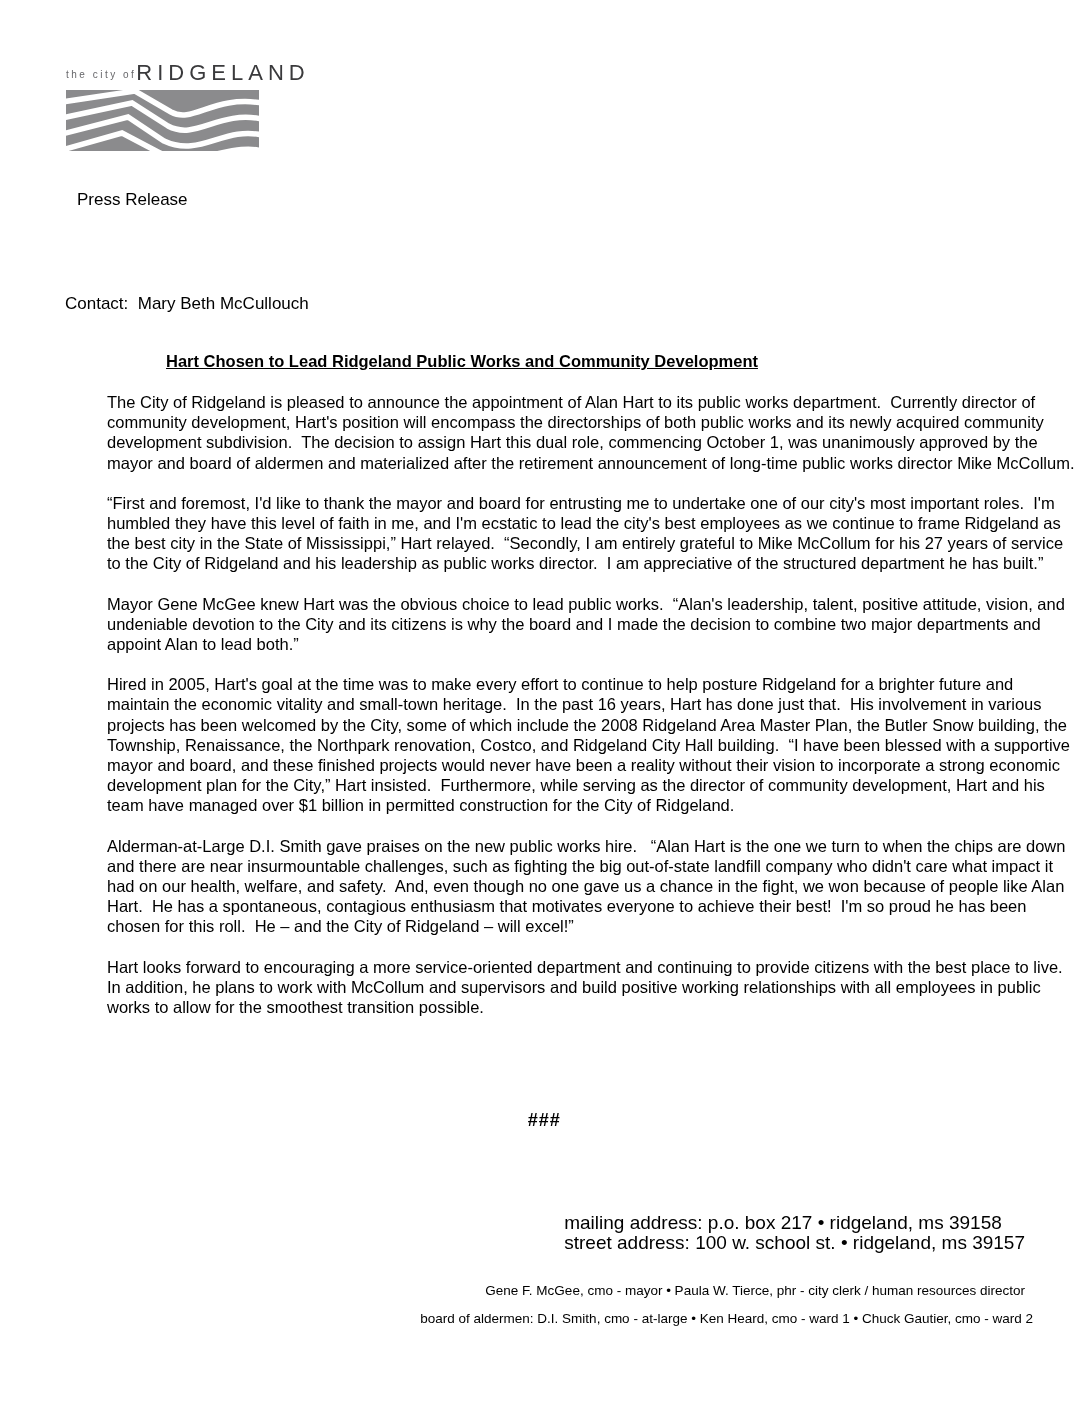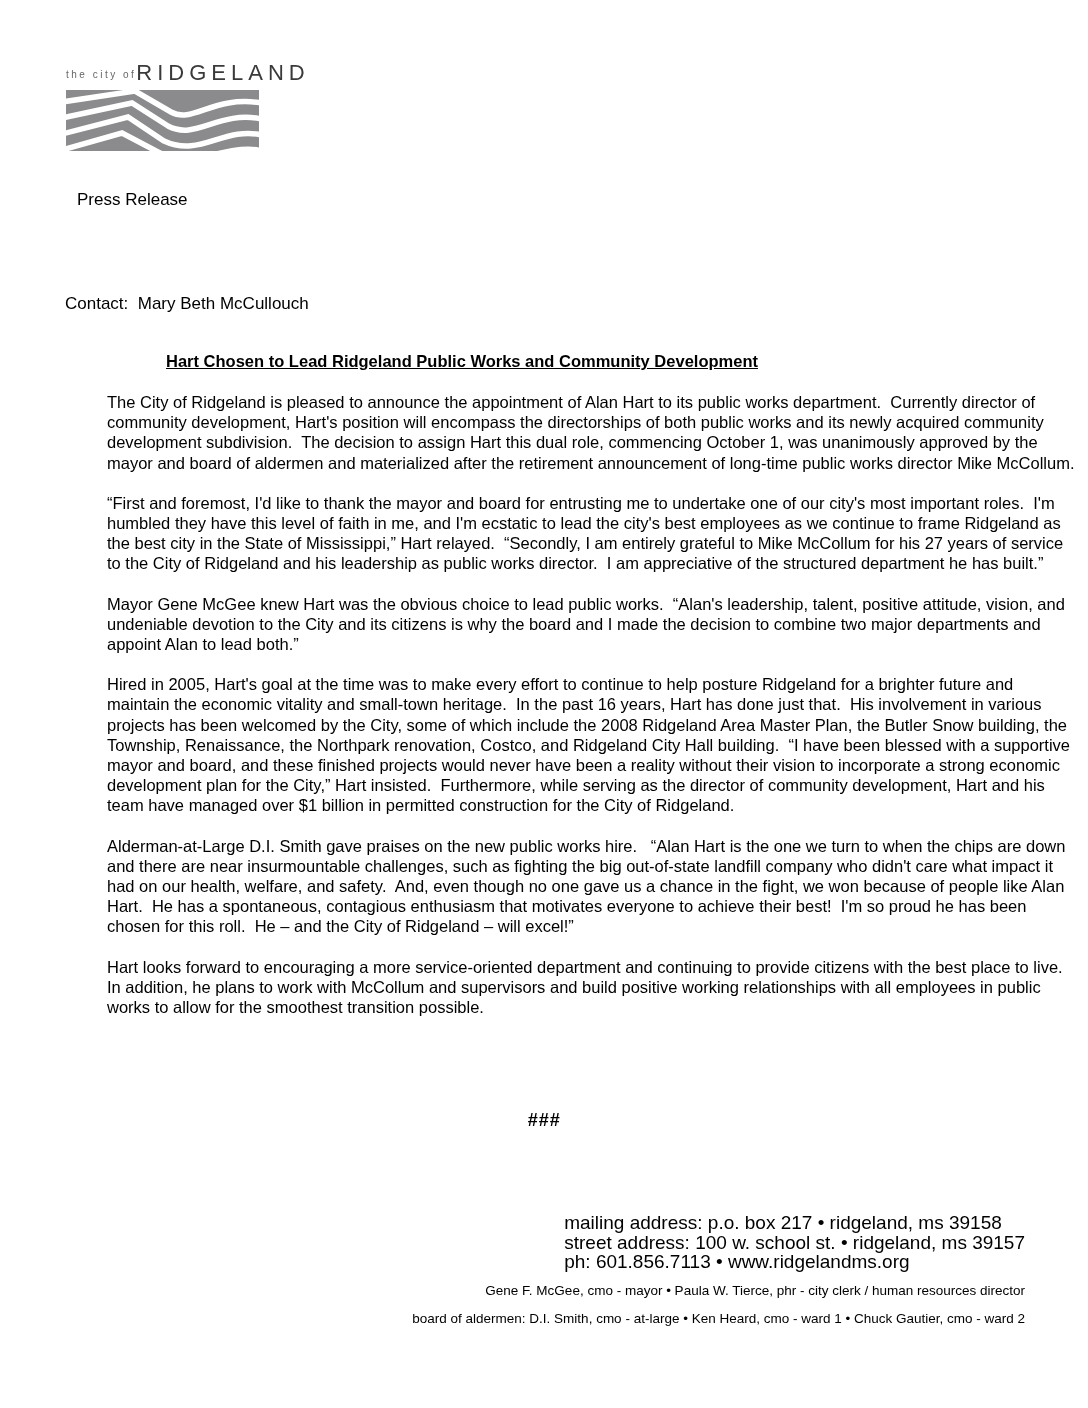--- a/index.html
+++ b/index.html
@@ -60,21 +60,21 @@
   
   .footer-address{
     position:absolute;right:63px;top:1213px;
     font-size:19px;line-height:19.5px;
   }
   .footer-officials{
     position:absolute;right:63px;top:1281px;
     text-align:right;font-size:13.5px;line-height:19.5px;
   }
   .footer-aldermen{
-    position:absolute;right:63px;top:1308px;
+    position:absolute;right:55px;top:1308px;
     text-align:right;font-size:13.5px;line-height:22px;
   }
 </style>
 </head>
 <body>
 
 <div class="page">
 
   <div class="logo">
     <div class="logo-textline">
@@ -107,21 +107,20 @@
     <p>Hired in 2005, Hart's goal at the time was to make every effort to continue to help posture Ridgeland for a brighter future and maintain the economic vitality and small-town heritage.  In the past 16 years, Hart has done just that.  His involvement in various projects has been welcomed by the City, some of which include the 2008 Ridgeland Area Master Plan, the Butler Snow building, the Township, Renaissance, the Northpark renovation, Costco, and Ridgeland City Hall building.  “I have been blessed with a supportive mayor and board, and these finished projects would never have been a reality without their vision to incorporate a strong economic development plan for the City,” Hart insisted.  Furthermore, while serving as the director of community development, Hart and his team have managed over $1 billion in permitted construction for the City of Ridgeland.</p>
     <p>Alderman-at-Large D.I. Smith gave praises on the new public works hire.   “Alan Hart is the one we turn to when the chips are down and there are near insurmountable challenges, such as fighting the big out-of-state landfill company who didn't care what impact it had on our health, welfare, and safety.  And, even though no one gave us a chance in the fight, we won because of people like Alan Hart.  He has a spontaneous, contagious enthusiasm that motivates everyone to achieve their best!  I'm so proud he has been chosen for this roll.  He – and the City of Ridgeland – will excel!”</p>
     <p>Hart looks forward to encouraging a more service-oriented department and continuing to provide citizens with the best place to live.  In addition, he plans to work with McCollum and supervisors and build positive working relationships with all employees in public works to allow for the smoothest transition possible.</p>
   </div>
 
   <div class="end-mark">###</div>
 
   <div class="footer-address">
     <div>mailing address: p.o. box 217 • ridgeland, ms 39158</div>
     <div>street address: 100 w. school st. • ridgeland, ms 39157</div>
-    <div>ph: 601.856.7113 • www.ridgelandms.org</div>
   </div>
 
   <div class="footer-officials">Gene F. McGee, cmo - mayor • Paula W. Tierce, phr - city clerk / human resources director</div>
 
   <div class="footer-aldermen">
     <div>board of aldermen: D.I. Smith, cmo - at-large • Ken Heard, cmo - ward 1 • Chuck Gautier, cmo - ward 2</div>
   </div>
 
 </div>
 

